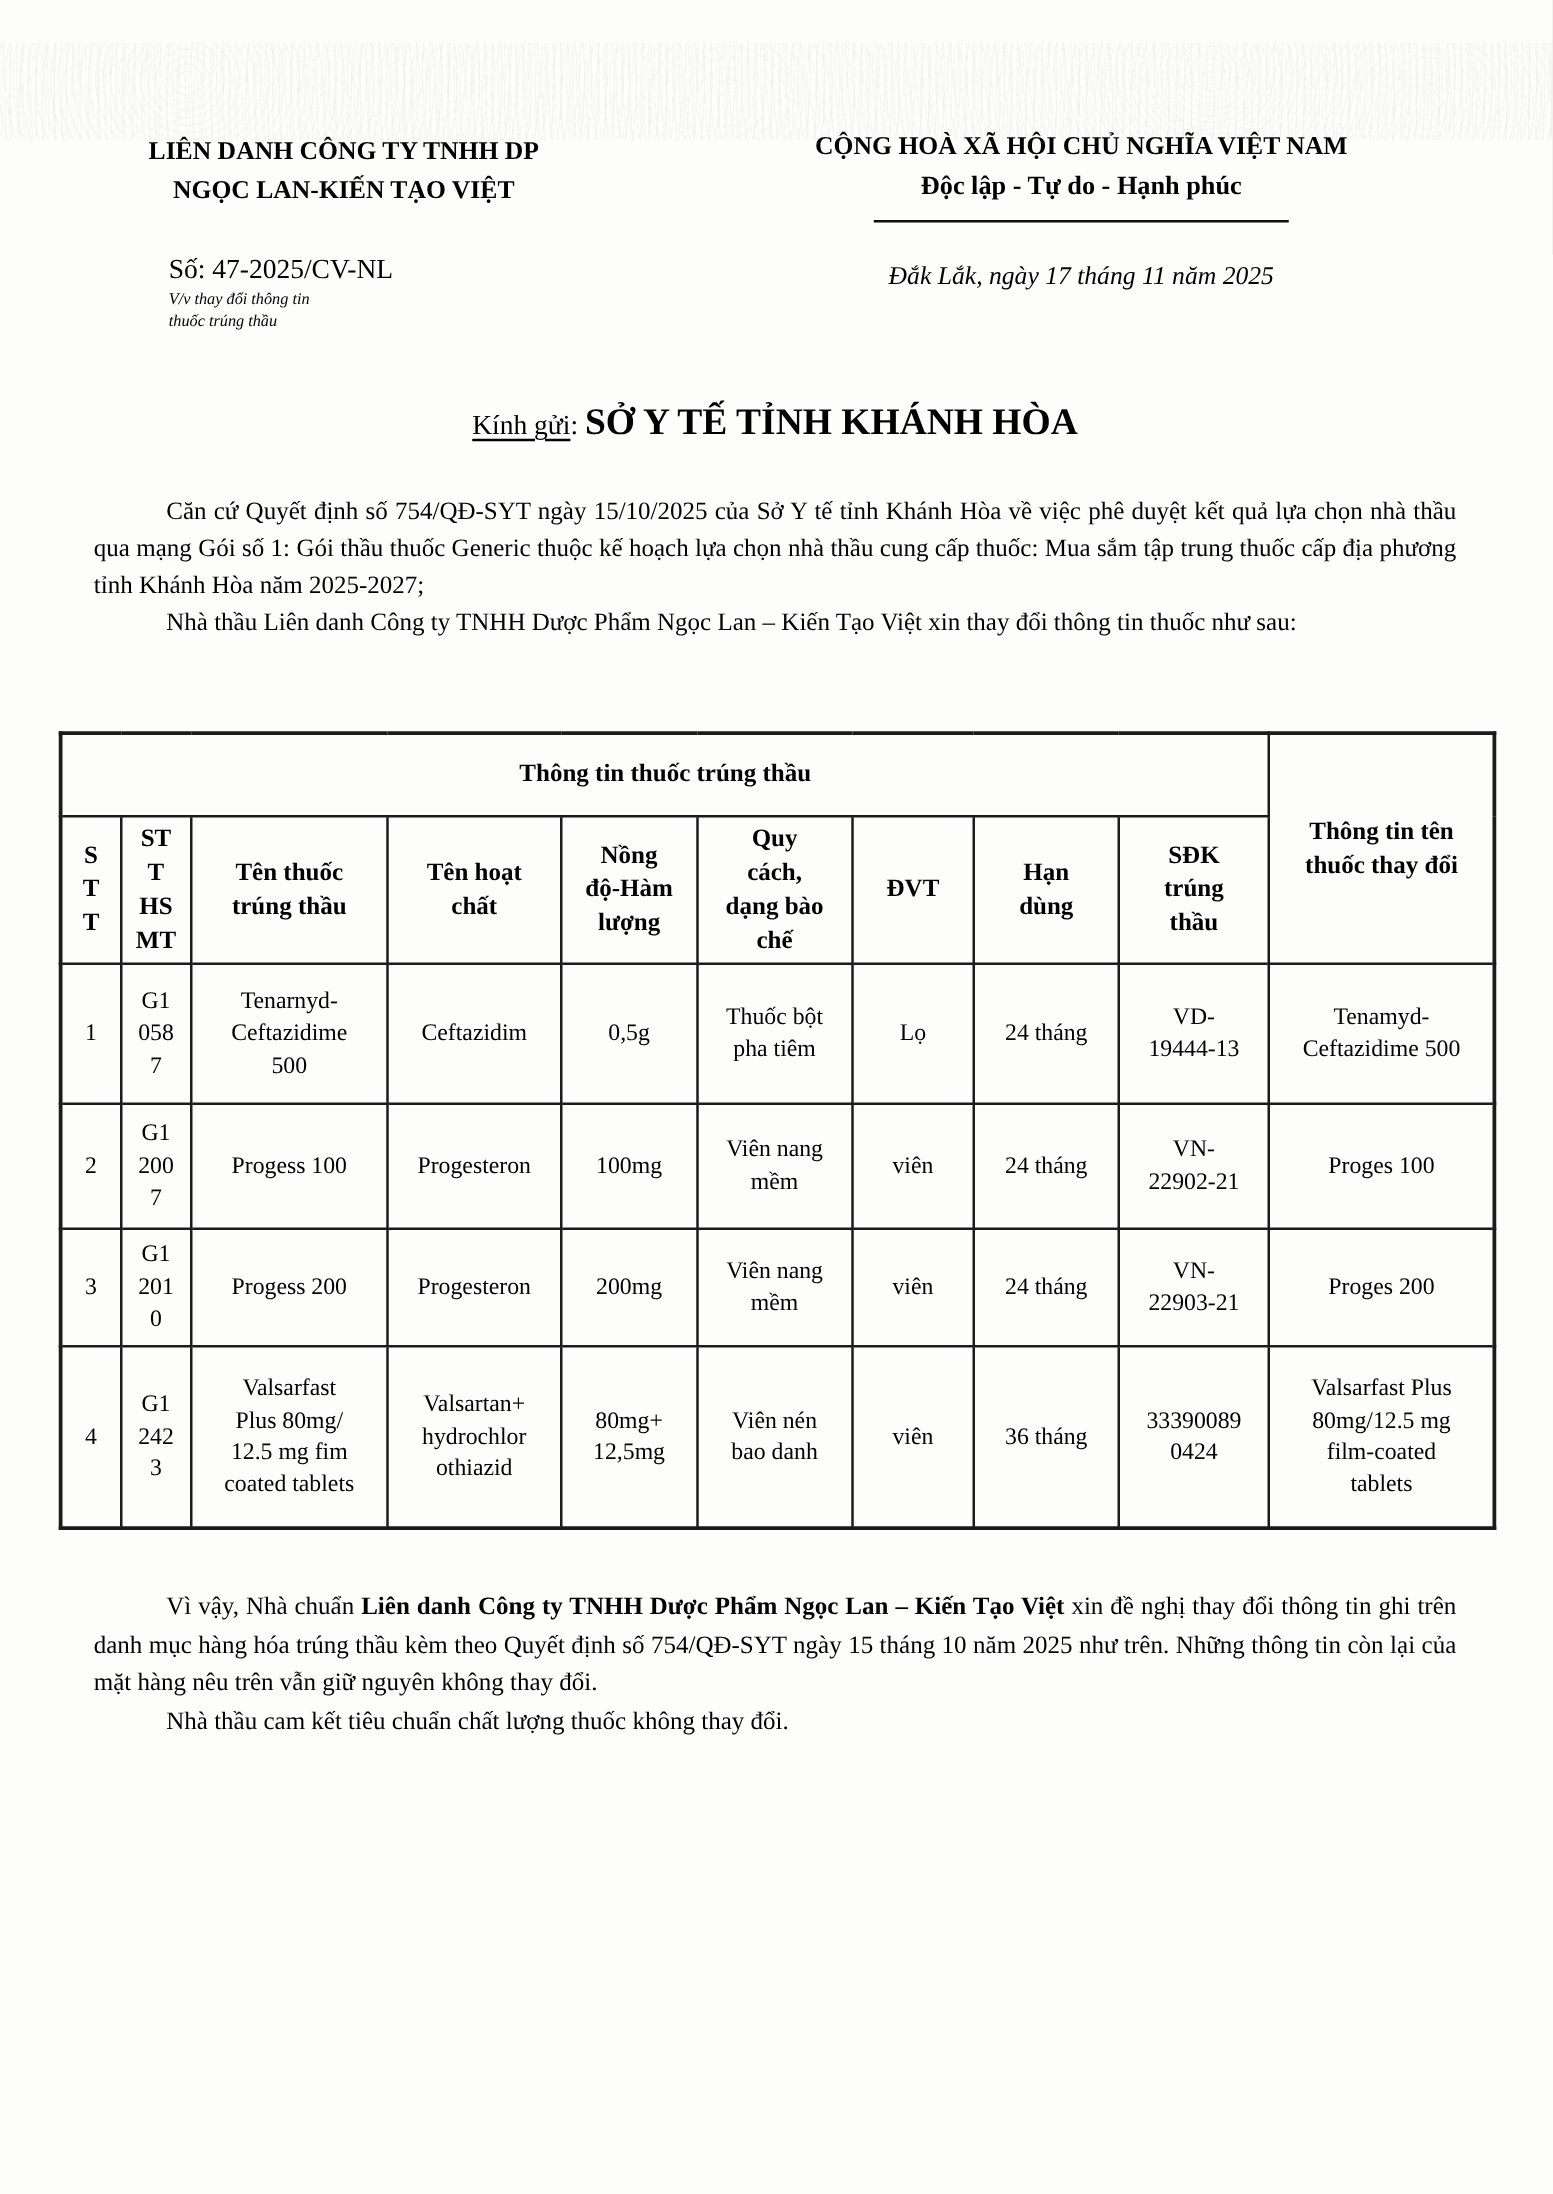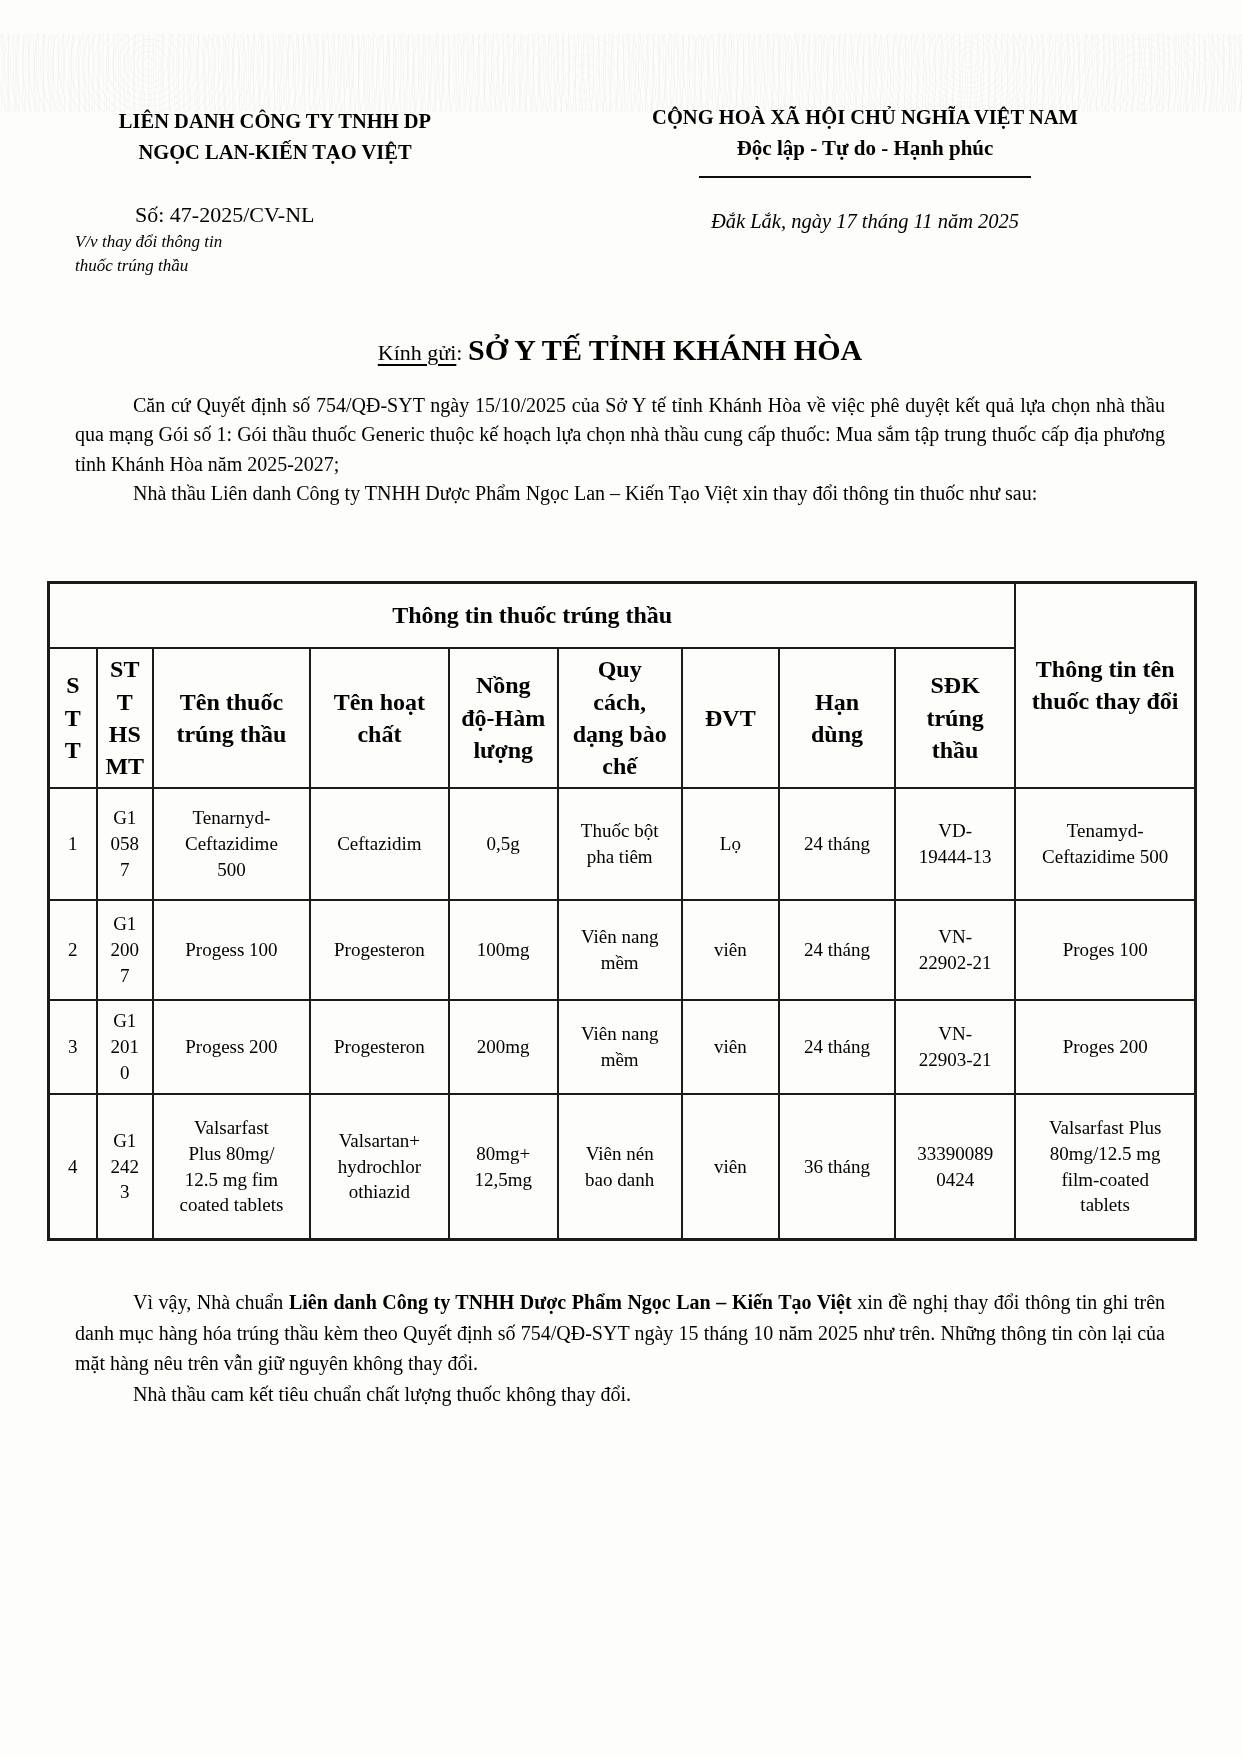--- a/index.html
+++ b/index.html
@@ -27,33 +27,33 @@
     pointer-events: none;
   }
   .content { padding: 106px 77px 0 75px; }
 
   
   .letterhead { display: flex; justify-content: space-between; align-items: flex-start; }
   .lh-left  { width: 400px; text-align: center; }
   .lh-right { width: 600px; text-align: center; }
   .company-name { font-weight: bold; font-size: 20.5px; line-height: 1.5; white-space: pre-line; }
   .doc-number { text-align: left; margin: 34px 0 2px 60px; font-size: 22px; }
-  .doc-subject { text-align: left; font-style: italic; font-size: 17px; line-height: 1.45; white-space: pre-line; }
+  .doc-subject { text-align: left; margin-left: 60px; font-style: italic; font-size: 13px; line-height: 1.45; white-space: pre-line; }
   .national-motto-1 { font-weight: bold; font-size: 20.5px; }
   .national-motto-2 { font-weight: bold; font-size: 21px; margin-top: 7px; }
   .motto-rule { width: 332px; height: 0; border: none; border-top: 2.5px solid #0d0d0d; margin: 15px auto 0; }
   .date-line { margin-top: 32px; font-style: italic; font-size: 20.5px; text-align: center; }
 
   
   .salutation { text-align: center; margin-top: 54px; font-size: 22px; }
   .salutation .kg { text-decoration: underline; text-underline-offset: 4px; }
   .salutation .recipient { font-weight: bold; font-size: 30px; }
 
   
-  .body-block { margin-top: 24px; }
+  .body-block { margin-top: 40px; }
   .para {
     margin: 0;
     font-size: 20px;
     line-height: 29.5px;
     text-align: justify;
     text-indent: 58px;
   }
 
   
   .drug-table {
@@ -67,21 +67,21 @@
   .drug-table { border: 3px solid #1b1b1b; }
   .drug-table th, .drug-table td {
     border: 2px solid #1b1b1b;
     text-align: center;
     vertical-align: middle;
     padding: 4px 5px;
     white-space: pre-line;
     line-height: 1.35;
     overflow: hidden;
   }
-  .drug-table thead th { font-weight: bold; font-size: 24px; }
+  .drug-table thead th { font-weight: bold; font-size: 20px; }
   .drug-table thead tr:nth-child(1) { height: 66px; }
   .drug-table thead tr:nth-child(2) { height: 118px; }
   .drug-table tbody tr:nth-child(1) { height: 112px; }
   .drug-table tbody tr:nth-child(2) { height: 100px; }
   .drug-table tbody tr:nth-child(3) { height: 94px; }
   .drug-table tbody tr:nth-child(4) { height: 146px; }
 
   
   .closing-block { margin-top: 46px; }
   .closing-block .para { line-height: 30.5px; }

